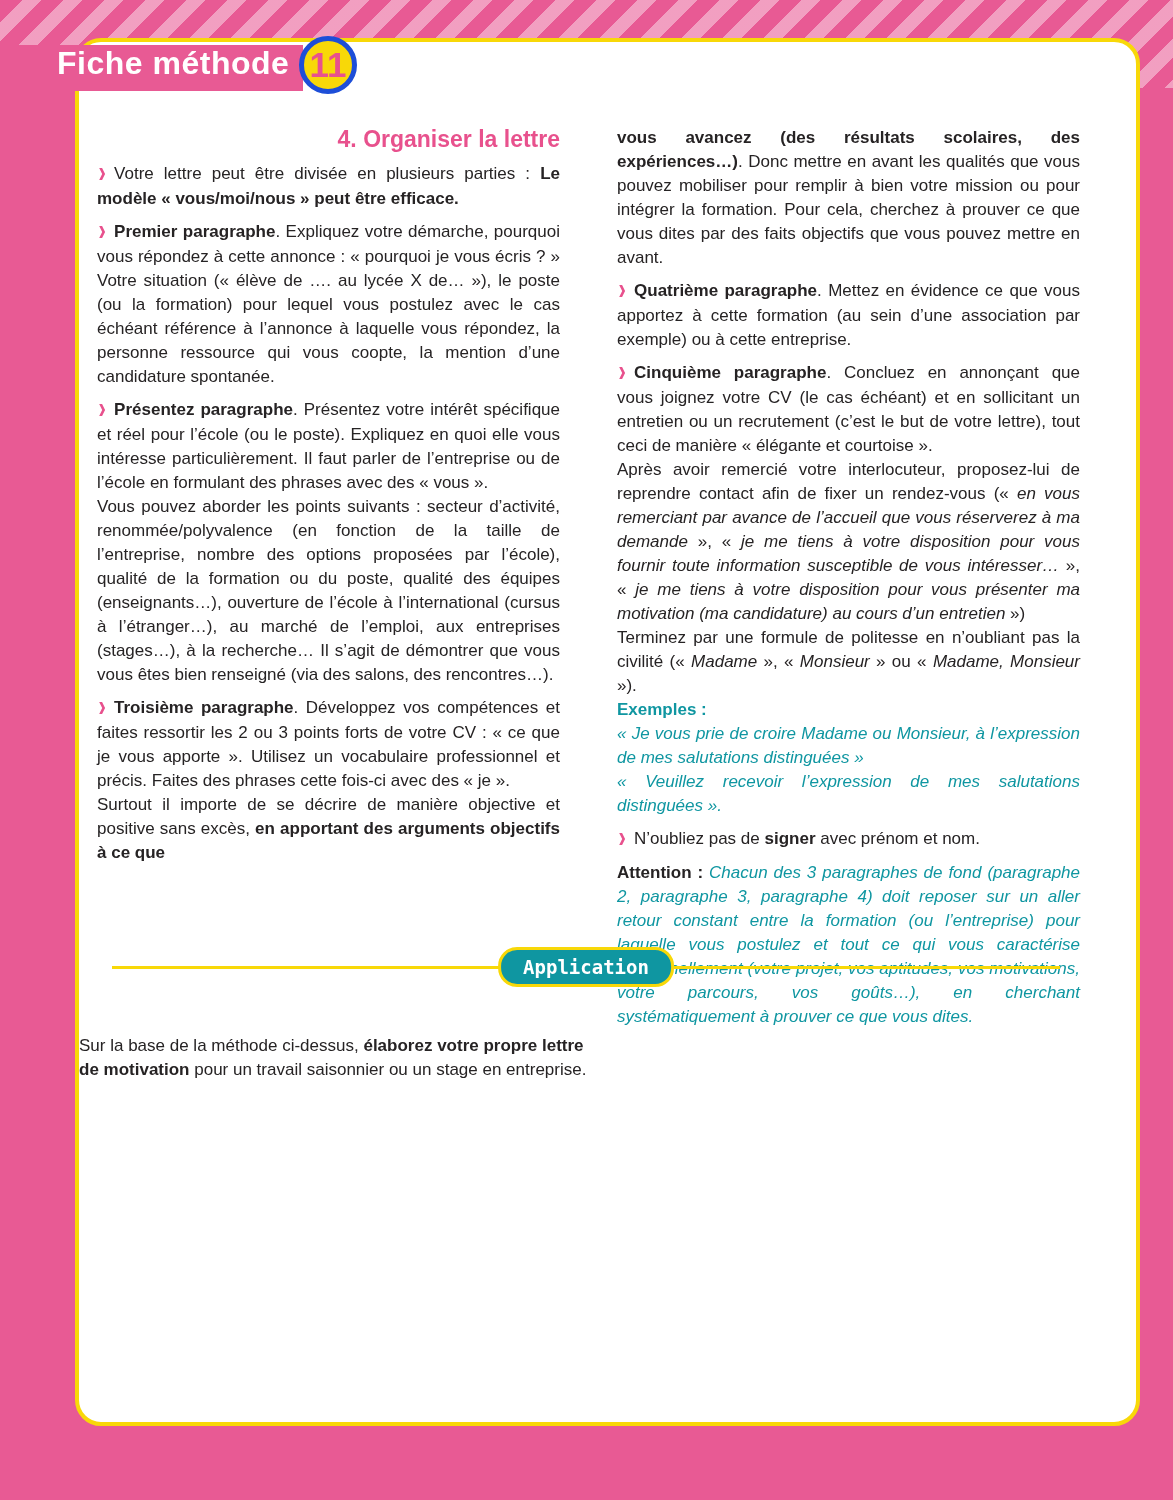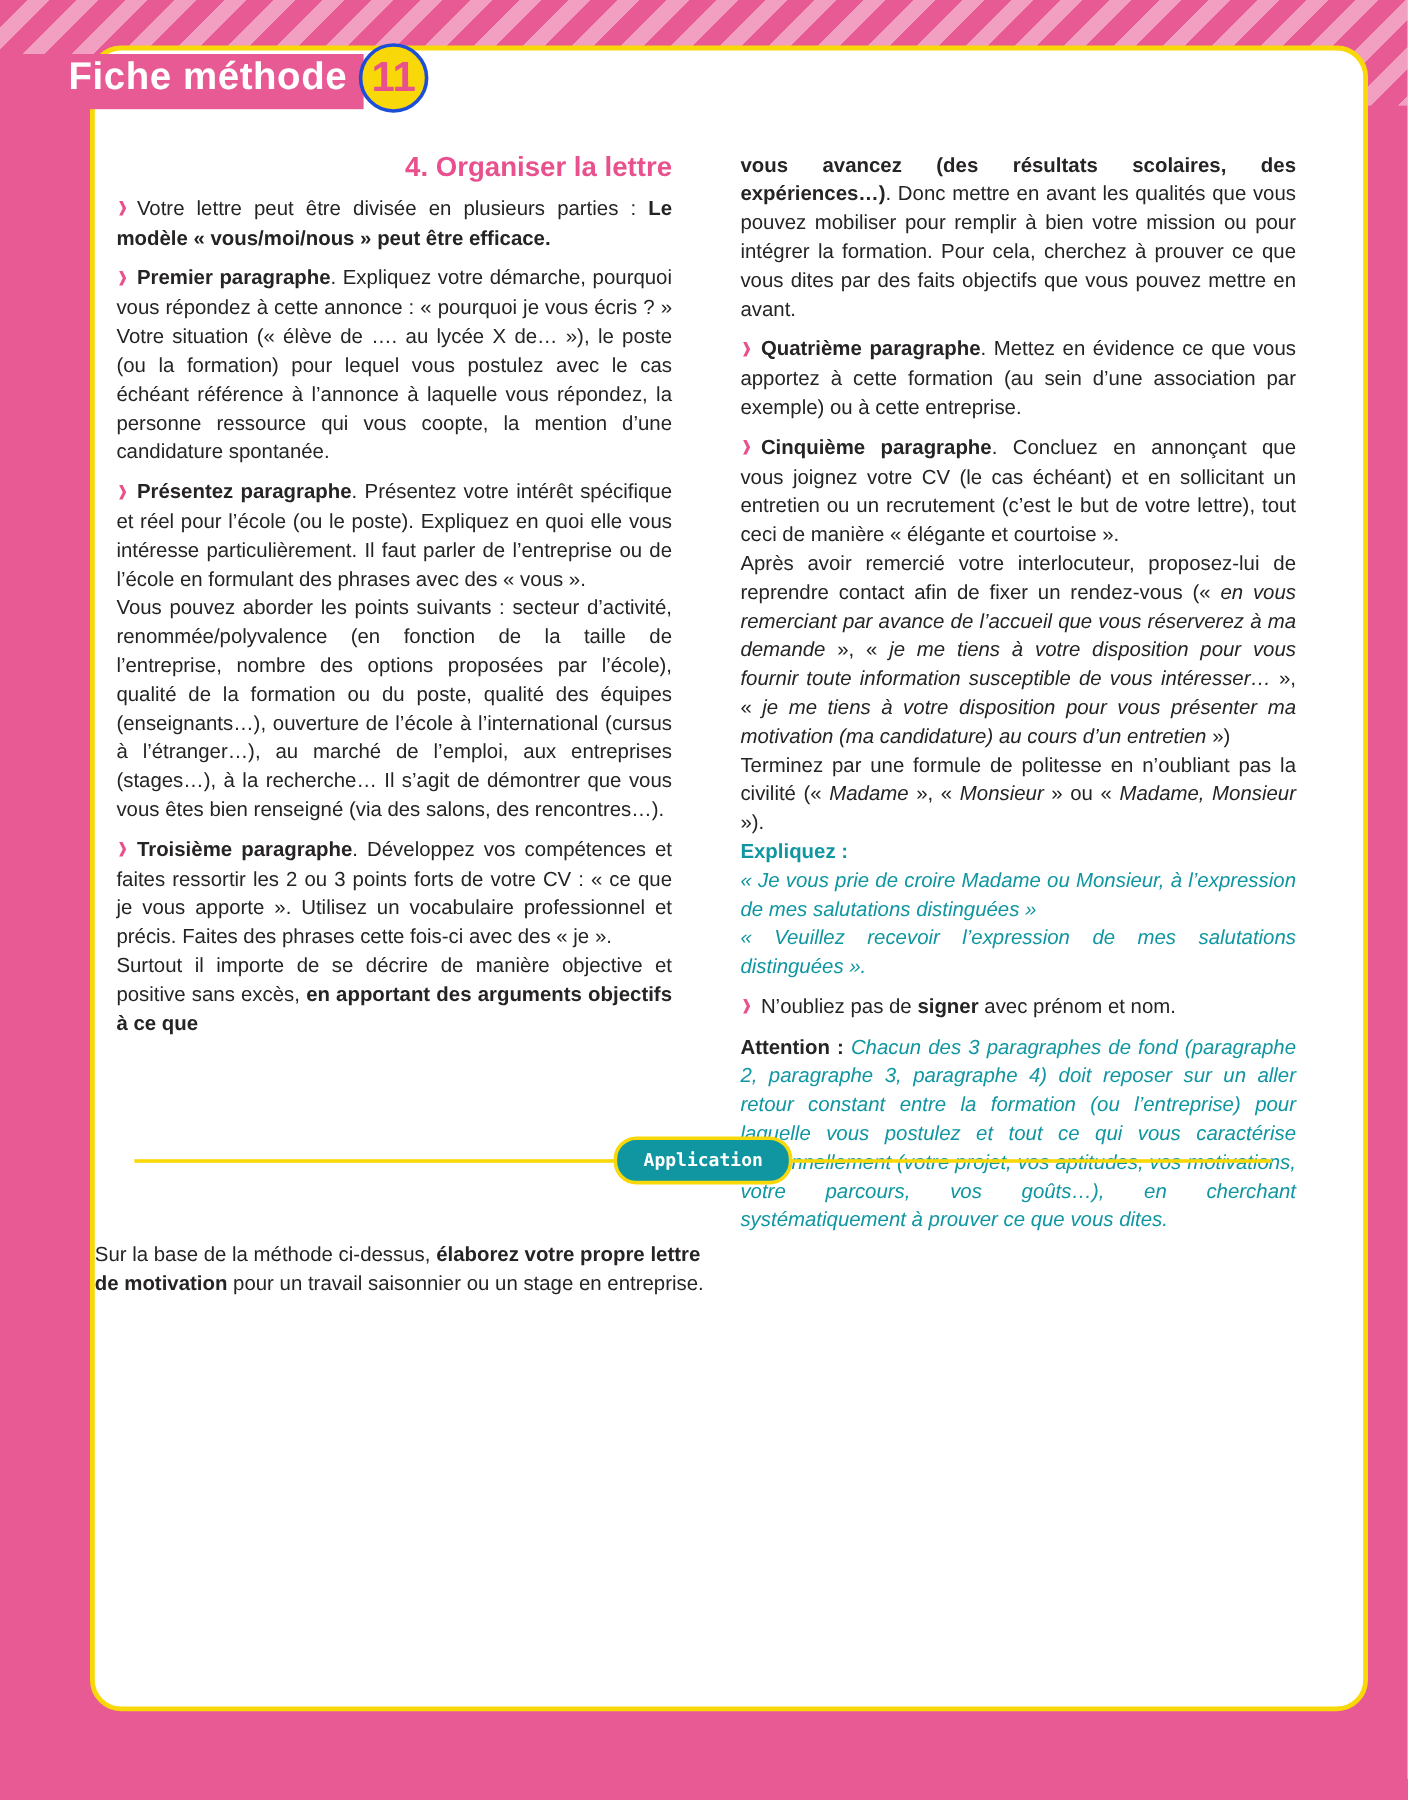--- a/index.html
+++ b/index.html
@@ -54,21 +54,21 @@
     border-top:3px solid var(--yellow, #f8d808);
   }
   .app-badge {
     position:absolute; top:0; left:50%; transform:translateX(-50%);
     background: var(--teal, #0f96a1);
     color:#ffffff;
     border:3px solid var(--yellow, #f8d808);
     border-radius:19px;
     padding:4px 22px;
     font-family:"DejaVu Sans Mono", monospace;
-    font-weight:bold; font-size:15px; line-height:26px;
+    font-weight:bold; font-size:19px; line-height:26px;
     white-space:nowrap;
   }
   .app-text-wrap {
     position:absolute; top:992px; left:0; width:100%;
     display:flex; justify-content:flex-start;
   }
   .app-text {
     width:508px;
     font-size:17px; line-height:24px;
     color: var(--text, #262324);
@@ -81,21 +81,21 @@
     padding-left:57px;
   }
   .header-title {
     color:#ffffff; font-size:32px; font-weight:bold; letter-spacing:0.5px;
     white-space:nowrap;
   }
   .number-badge {
     position:absolute; left:299px; top:36px; width:58px; height:58px;
     border-radius:50%;
     background: var(--yellow, #f8d808);
-    border:3px solid #1d4ed8;
+    border:5px solid #1d4ed8;
     display:flex; align-items:center; justify-content:center;
     color: var(--heading, #e8518d);
     font-size:35px; font-weight:bold;
   }
 </style>
 </head>
 <body>
 
 <div class="stripes"></div>
 
@@ -111,21 +111,21 @@
           <p class="para bulleted"><span class="bullet">❱</span><span class="b">Troisième paragraphe</span><span>. Développez vos compétences et faites ressortir les 2 ou 3 points forts de votre CV : « ce que je vous apporte ». Utilisez un vocabulaire professionnel et précis. Faites des phrases cette fois-ci avec des « je ».</span></p>
           <p class="para"><span>Surtout il importe de se décrire de manière objective et positive sans excès, </span><span class="b">en apportant des arguments objectifs à ce que</span></p>
         </div>
     </div>
     <div class="col">
         <p class="para"><span class="b">vous avancez (des résultats scolaires, des expériences…)</span><span>. Donc mettre en avant les qualités que vous pouvez mobiliser pour remplir à bien votre mission ou pour intégrer la formation. Pour cela, cherchez à prouver ce que vous dites par des faits objectifs que vous pouvez mettre en avant.</span></p>
         <p class="para bulleted"><span class="bullet">❱</span><span class="b">Quatrième paragraphe</span><span>. Mettez en évidence ce que vous apportez à cette formation (au sein d’une association par exemple) ou à cette entreprise.</span></p>
         <p class="para bulleted"><span class="bullet">❱</span><span class="b">Cinquième paragraphe</span><span>. Concluez en annonçant que vous joignez votre CV (le cas échéant) et en sollicitant un entretien ou un recrutement (c’est le but de votre lettre), tout ceci de manière « élégante et courtoise ».</span></p>
         <p class="para"><span>Après avoir remercié votre interlocuteur, proposez-lui de reprendre contact afin de fixer un rendez-vous (« </span><span class="i">en vous remerciant par avance de l’accueil que vous réserverez à ma demande</span><span> », « </span><span class="i">je me tiens à votre disposition pour vous fournir toute information susceptible de vous intéresser…</span><span> », « </span><span class="i">je me tiens à votre disposition pour vous présenter ma motivation (ma candidature) au cours d’un entretien</span><span> »)</span></p>
         <p class="para"><span>Terminez par une formule de politesse en n’oubliant pas la civilité (« </span><span class="i">Madame</span><span> », « </span><span class="i">Monsieur</span><span> » ou « </span><span class="i">Madame, Monsieur</span><span> »).</span></p>
-        <p class="para"><span class="b teal">Expliquez :</span></p>
+        <p class="para"><span class="b teal">Exemples :</span></p>
         <p class="para"><span class="i teal">« Je vous prie de croire Madame ou Monsieur, à l’expression de mes salutations distinguées »</span></p>
         <p class="para"><span class="i teal">« Veuillez recevoir l’expression de mes salutations distinguées ».</span></p>
         <p class="para bulleted"><span class="bullet">❱</span><span>N’oubliez pas de </span><span class="b">signer</span><span> avec prénom et nom.</span></p>
         <p class="para sp"><span class="b">Attention : </span><span class="i teal">Chacun des 3 paragraphes de fond (paragraphe 2, paragraphe 3, paragraphe 4) doit reposer sur un aller retour constant entre la formation (ou l’entreprise) pour laquelle vous postulez et tout ce qui vous caractérise personnellement (votre projet, vos aptitudes, vos motivations, votre parcours, vos goûts…), en cherchant systématiquement à prouver ce que vous dites.</span></p>
       </div>
   </div>
 
   <div class="application">
     <div class="app-line"></div>
     <div class="app-badge">Application</div>

